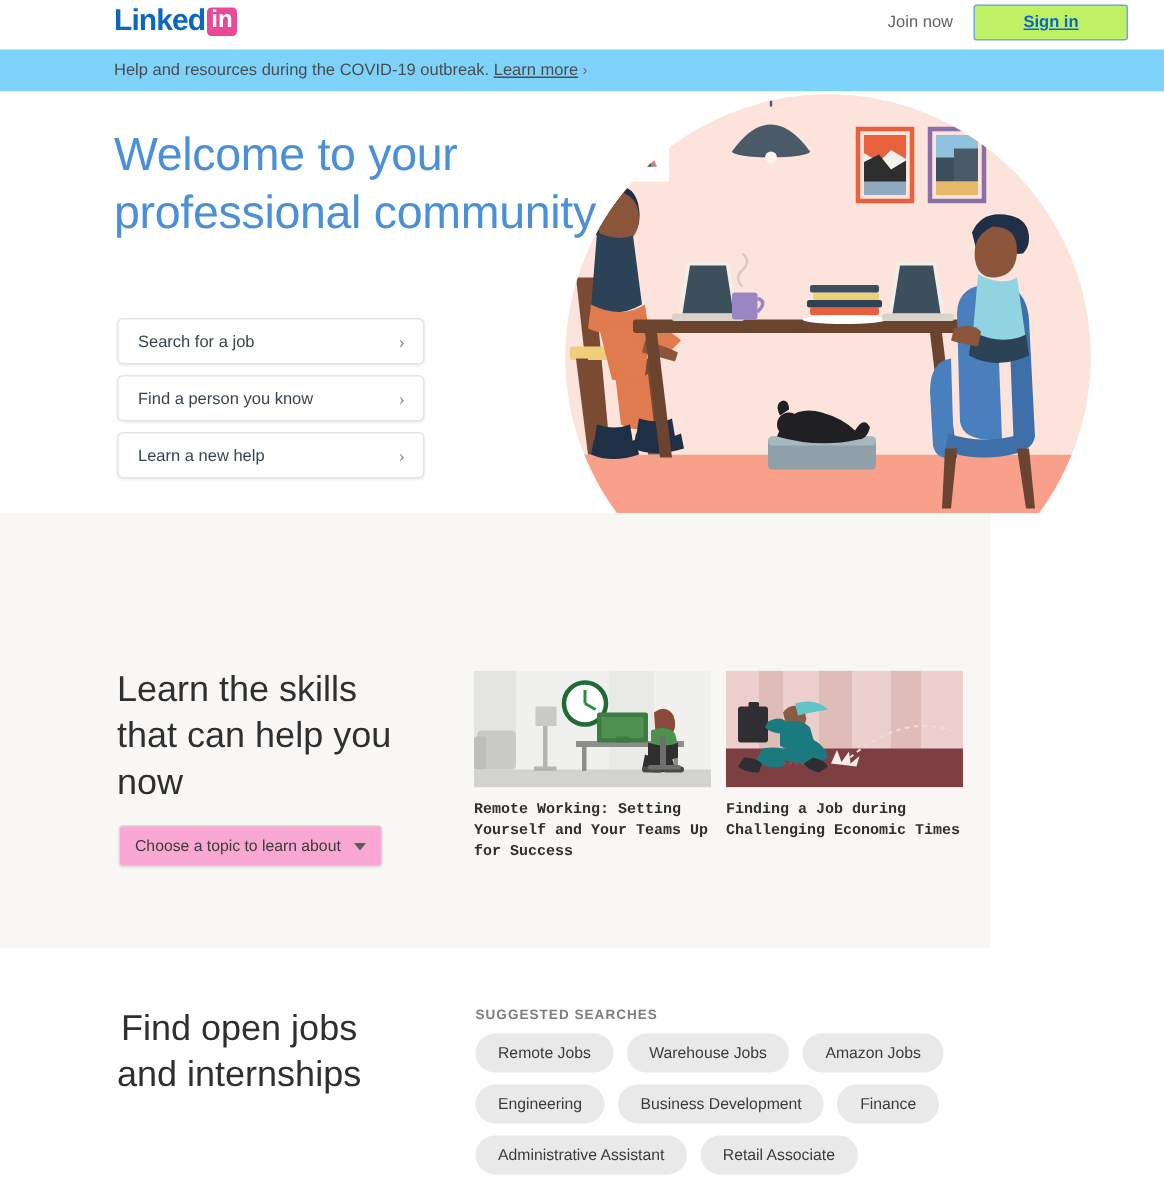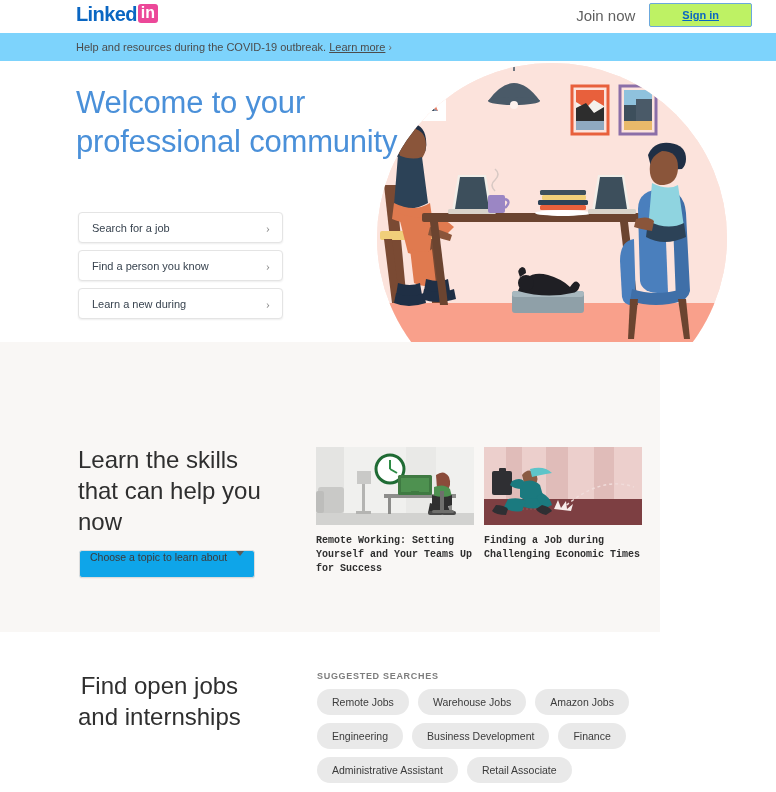--- a/index.html
+++ b/index.html
@@ -9,31 +9,31 @@
     background: #ffffff;
     overflow: hidden;
   }
   .page { position: relative; width: 776px; height: 792px; background:#ffffff; }
 
   
   .header {
     position: absolute; top:0; left:0; width:776px; height:33px;
     background:#ffffff; display:flex; align-items:center;
   }
-  .logo-wrap { position:absolute; left:76px; top:4px; display:flex; align-items:flex-start; }
+  .logo-wrap { position:absolute; left:76px; top:4px; display:flex; align-items:flex-end; }
   .logo-text {
     font-size:20px; font-weight:bold; color:#0a66c2;
     letter-spacing:-0.6px; line-height:20px;
   }
   .logo-box {
     background:#ec4899; color:#ffffff; font-weight:bold; font-size:16px;
     border-radius:3px; padding:1px 3px 2px 3px; margin-left:1px; line-height:16px;
   }
   .header-right { position:absolute; right:24px; top:3px; display:flex; align-items:center; gap:14px; }
-  .join-now { font-size:15px; color:#5f5f5f; cursor:pointer; }
+  .join-now { font-size:11px; color:#5f5f5f; cursor:pointer; }
   .signin-btn {
     font-size:11px; color:#0a66c2; border:1px solid #6ba8dd; border-radius:2px;
     padding:5px 32px; background:#bef264; cursor:pointer; font-weight:600;text-decoration:underline;
   }
 
   
   .banner {
     position:absolute; top:33px; left:0; width:776px; height:28px;
     background:#7dd3fc; display:flex; align-items:center;
   }
@@ -71,22 +71,22 @@
   .learn {
     position:absolute; top:342px; left:0; width:660px; height:290px;
     background:#f9f7f5;
   }
   .learn-title {
     position:absolute; left:78px; top:102px;
     font-size:24px; line-height:31px; color:#2f2f2f; font-weight:400;
   }
   .topic-select {
     position:absolute; left:79px; top:208px; width:176px; height:28px;
-    background:#0ea5e9; border:1px solid #dcdcdc; border-radius:3px;
-    display:flex; align-items:flex-start; cursor:pointer;
+    background:#f9a8d4; border:1px solid #dcdcdc; border-radius:3px;
+    display:flex; align-items:center; cursor:pointer;
     box-shadow:0 1px 1px rgba(0,0,0,0.04);
   }
   .topic-label { font-size:10.5px; color:#3b3b3b; margin-left:10px; }
   .topic-caret {
     position:absolute; right:10px; width:0;height:0;
     border-left:4px solid transparent; border-right:4px solid transparent;
     border-top:5px solid #5a5a5a;
   }
   .courses { position:absolute; left:316px; top:105px; display:flex; gap:10px; }
   .course { width:158px; cursor:pointer; }
@@ -148,21 +148,21 @@
     <div class="cta-list">
       <div class="cta-card">
         <span class="cta-label">Search for a job</span>
         <span class="cta-chev">›</span>
       </div>
       <div class="cta-card">
         <span class="cta-label">Find a person you know</span>
         <span class="cta-chev">›</span>
       </div>
       <div class="cta-card">
-        <span class="cta-label">Learn a new during</span>
+        <span class="cta-label">Learn a new help</span>
         <span class="cta-chev">›</span>
       </div>
     </div>
 
     <svg class="illus" viewBox="0 0 400 360">
       <defs>
         <clipPath id="circClip">
             <circle cx="190" cy="185" r="175"></circle>
           </clipPath>
       </defs>

